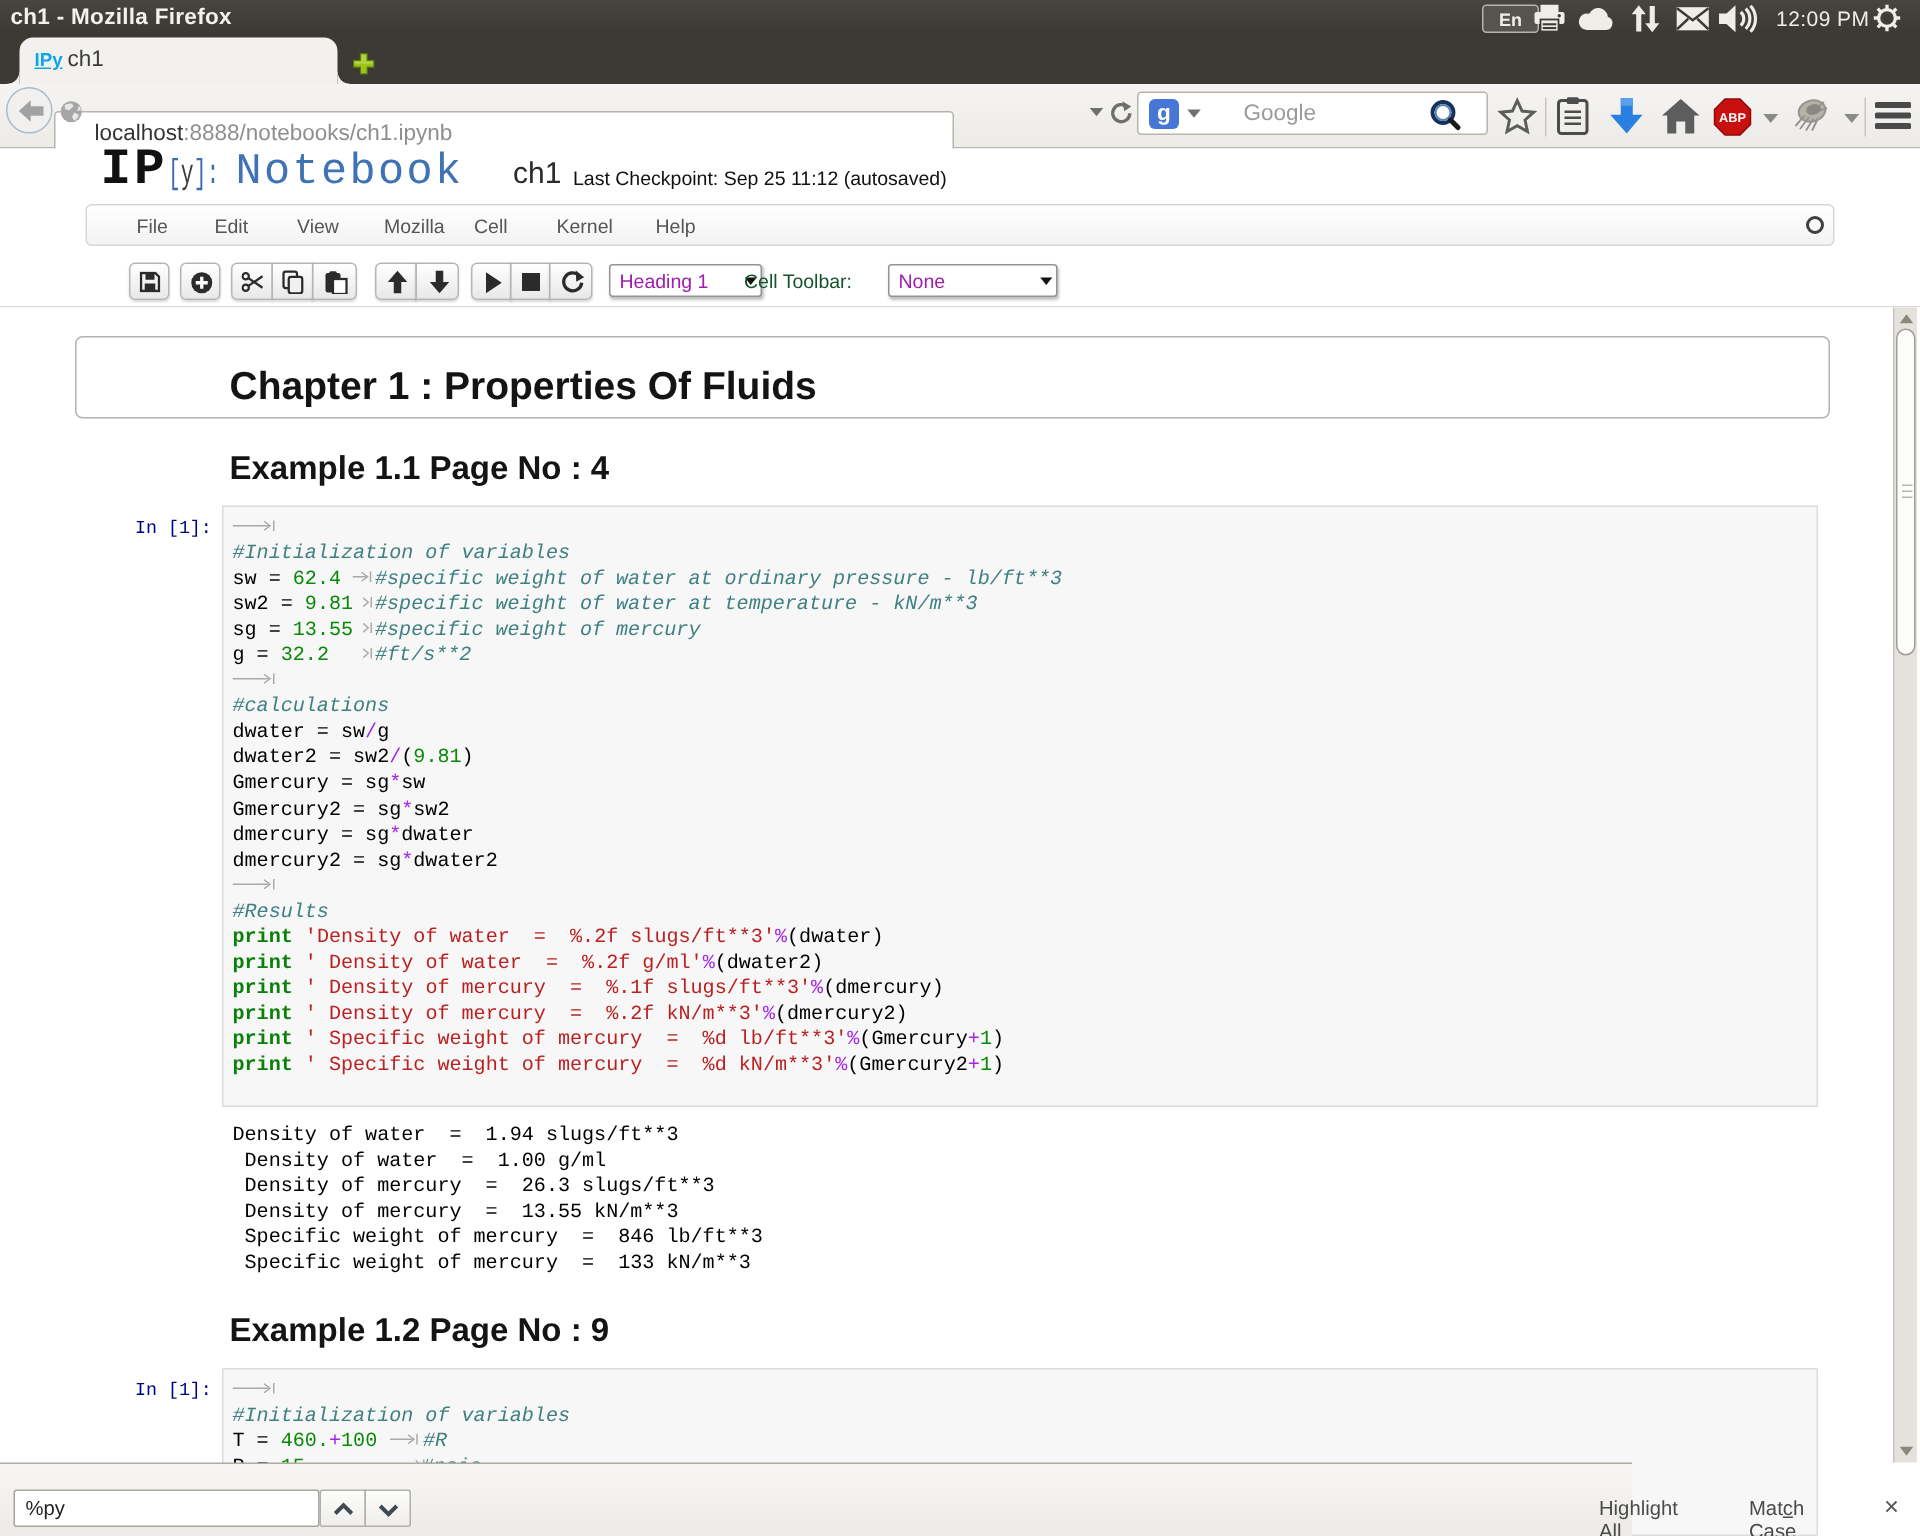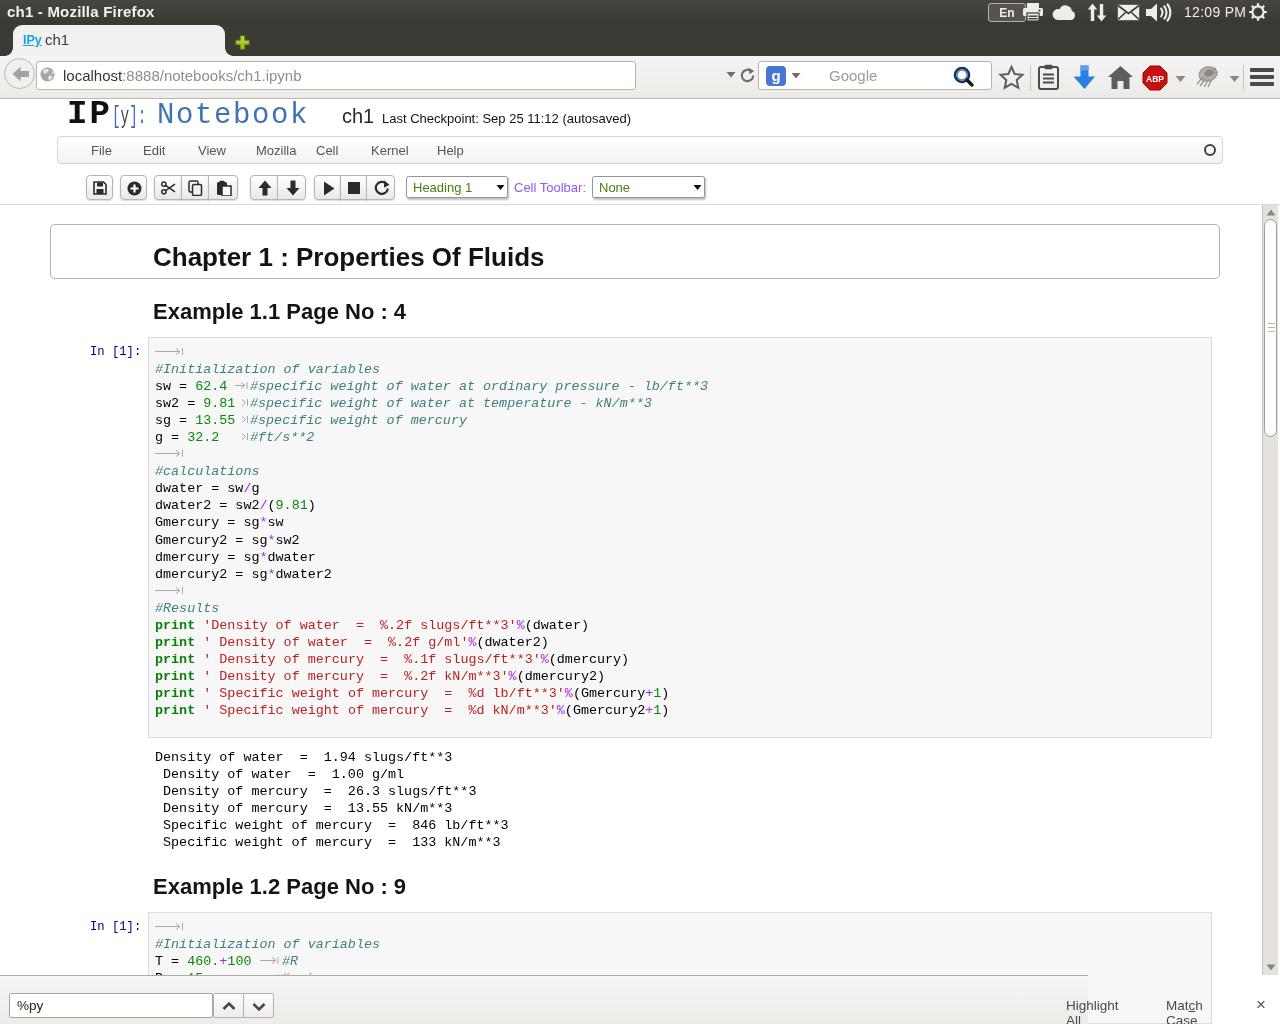--- a/index.html
+++ b/index.html
@@ -22,21 +22,21 @@
 #tabfav { position:absolute; left:23px; top:9px; font-size:12.5px; font-weight:bold;
   color:#0ea5e9; text-decoration:underline; letter-spacing:0;}
 #tablabel { position:absolute; left:45px; top:7px; font-size:15px; color:#3c3c3c; }
 
 
 #navbar { position:absolute; top:56px; left:0; width:1280px; height:43px;
   background:linear-gradient(#f5f4f2,#edebe8); border-bottom:1px solid #bcb9b3; }
 #backbtn { position:absolute; left:4px; top:2px; width:31px; height:31px;
   border-radius:50%; background:#f1f0ee;
   border:1px solid #a9bbcb; }
-#urlfield { position:absolute; left:36px; top:5px; width:600px; height:29px;
+#urlfield { position:absolute; left:36px; top:18px; width:600px; height:29px;
   background:#fff; border:1px solid #b7b4ae; border-radius:3px; }
 #urltext { position:absolute; left:26px; top:5px; font-size:15px; color:#8e8e8e; }
 #urltext b { color:#343434; font-weight:normal; }
 #searchfield { position:absolute; left:758px; top:5px; width:234px; height:29px;
   background:#fff; border:1px solid #b7b4ae; border-radius:3px; }
 #gicon { position:absolute; left:7px; top:4px; width:20px; height:20px; border-radius:4px;
   background:#4677d7; color:#fff; font-size:15px; font-weight:bold; text-align:center;
   line-height:20px; }
 #gph { position:absolute; left:70px; top:5px; font-size:15px; color:#9b9b9b; }
 
@@ -53,24 +53,24 @@
 #nbchk { position:absolute; left:382px; top:12px; font-size:13px; color:#111; }
 #menubox { position:absolute; left:57px; top:37px; width:1166px; height:28px;
   background:linear-gradient(#ffffff,#f3f3f3); border:1px solid #d6d6d6; border-radius:4px; }
 .menuitem { position:absolute; top:6px; font-size:13px; color:#555; }
 #kernelcirc { position:absolute; right:6px; top:7px; width:12px; height:12px;
   border:2px solid #3f3f3f; border-radius:50%; }
 
 .tbtn { position:absolute; top:76px; height:25px; background:linear-gradient(#ffffff,#e8e8e8);
   border:1px solid #b5b5b5; border-radius:4px; box-shadow:0 1px 1.5px rgba(0,0,0,0.15); }
 .tsel { position:absolute; top:77px; height:22px; background:#fff; border:1px solid #949494;
-  border-radius:2.5px; font-size:13px; color:#4d7c0f; box-shadow:1px 1.5px 2px rgba(0,0,0,0.25); }
+  border-radius:2.5px; font-size:13px; color:#a21caf; box-shadow:1px 1.5px 2px rgba(0,0,0,0.25); }
 .tsel .sv { position:absolute; left:6px; top:3px; }
 .tsel .sa { position:absolute; right:1px; top:4px; width:13px; height:13px; }
-#ctlabel { position:absolute; left:514px; top:81px; font-size:13px; color:#8b5cf6; }
+#ctlabel { position:absolute; left:496px; top:81px; font-size:13px; color:#14532d; }
 
 
 #nbbody { position:absolute; top:205px; left:0; width:1280px; height:819px; background:#fff; }
 #selcell { position:absolute; left:50px; top:19px; width:1170px; height:55px;
   border:1px solid #b2b2b2; border-radius:5px; }
 h1.t { position:absolute; left:153px; top:37px; font-size:26px; color:#141414; }
 h2.t { position:absolute; left:153px; font-size:22px; color:#141414; }
 .codecell { position:absolute; left:148px; width:1064px; background:#f7f7f7;
   border:1px solid #dcdcdc; }
 .prompt { position:absolute; left:90px; font-family:"Liberation Mono",monospace;

